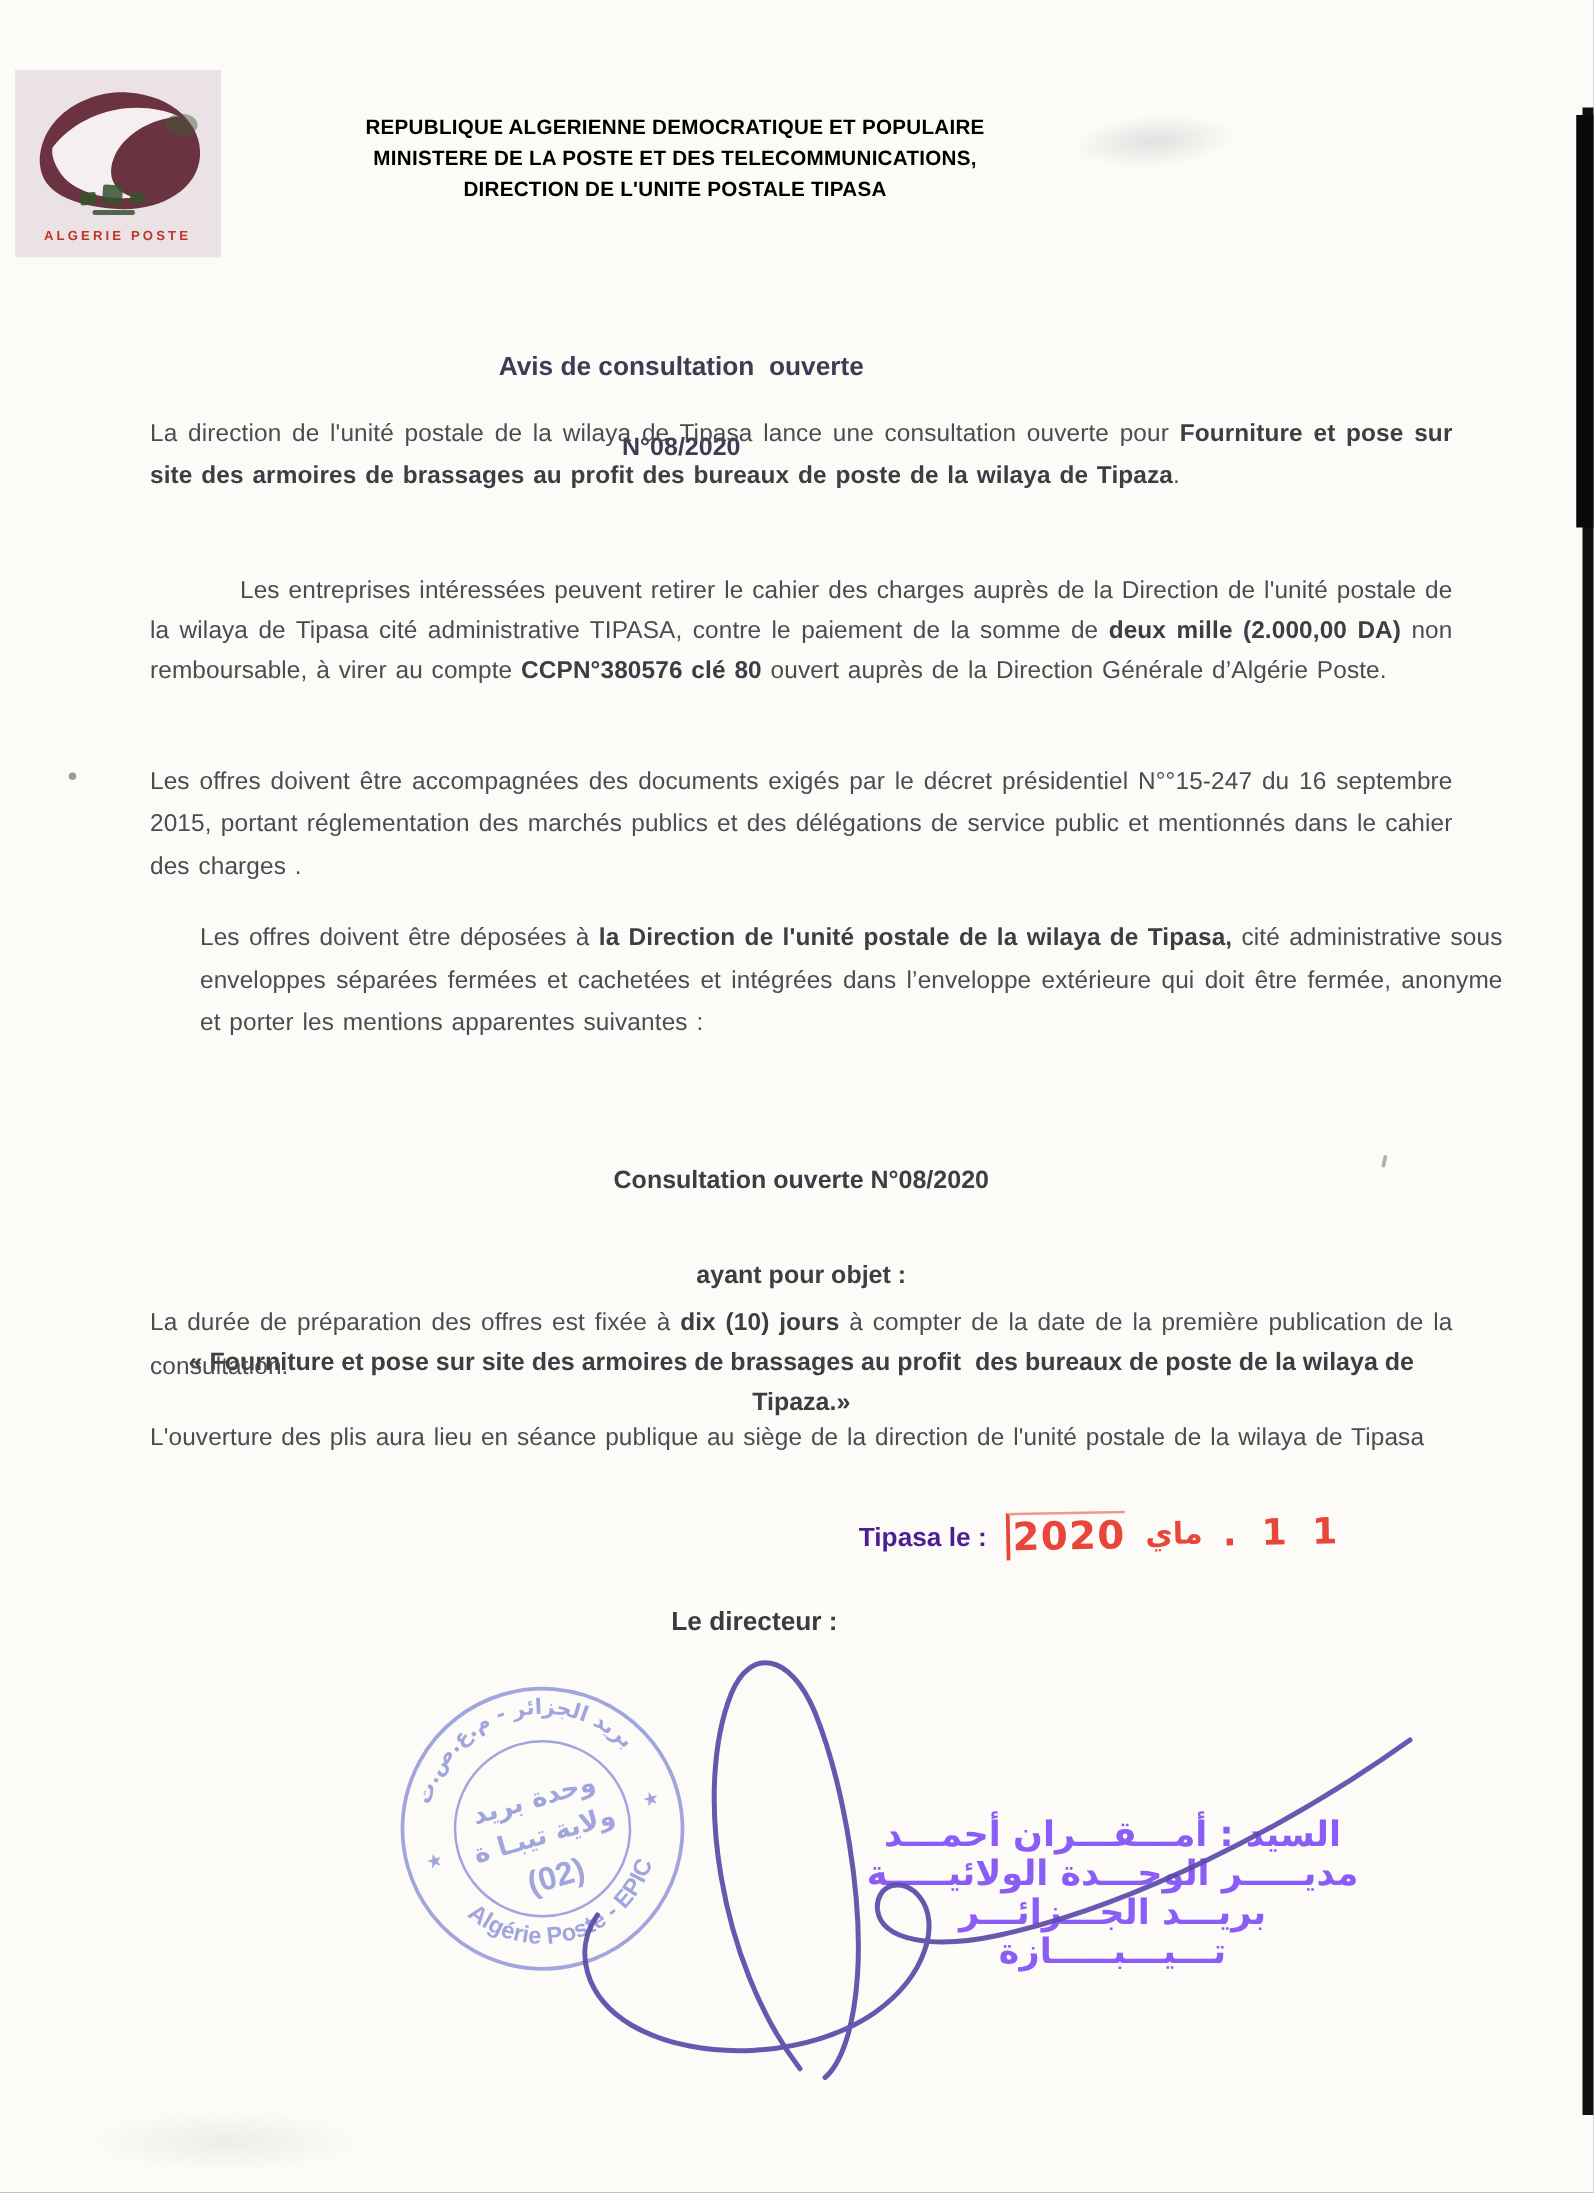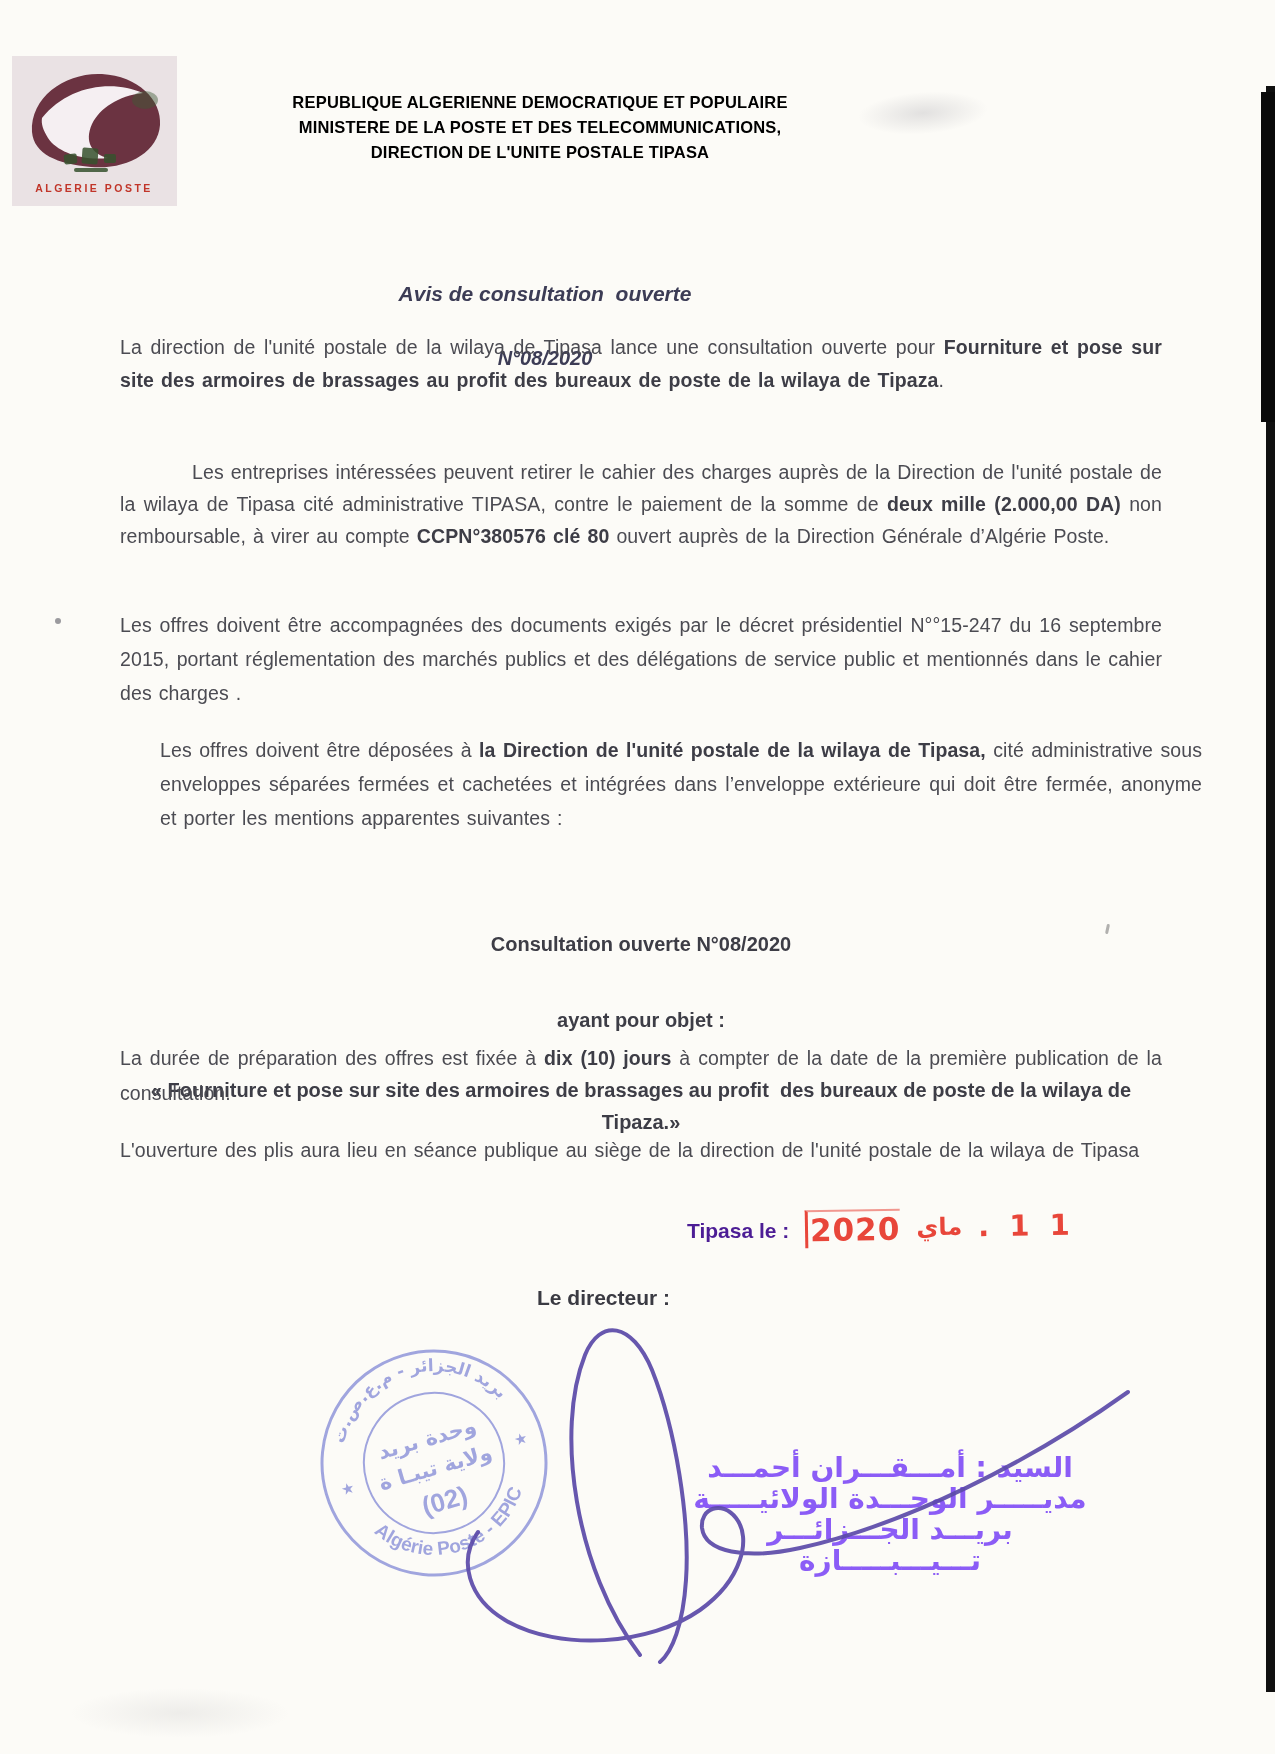--- a/index.html
+++ b/index.html
@@ -13,21 +13,21 @@
   }
   
   .logo{position:absolute;left:12px;top:56px;width:165px;height:128px;}
   .letterhead{
     position:absolute;left:250px;top:90px;width:580px;
     text-align:center;font-weight:700;font-size:16.5px;line-height:25px;
     color:#000000;letter-spacing:.2px;
   }
   .title-block{
     position:absolute;left:120px;top:245px;width:850px;text-align:center;
-    color:#3c3c55;font-weight:700;white-space:pre-wrap;font-style:italic;
+    color:#3c3c55;font-weight:700;white-space:pre-wrap;
   }
   .title-block .t1{font-size:21px;line-height:26px;}
   .title-block .t2{font-size:20px;line-height:30px;text-align:center;}
   
   .para{
     position:absolute;left:120px;width:1042px;margin:0;
     font-size:19.5px;line-height:34px;text-align:justify;
     color:#4b4b52;word-spacing:1.5px;letter-spacing:.1px;
   }
   .para b{color:#3d3d46;}

